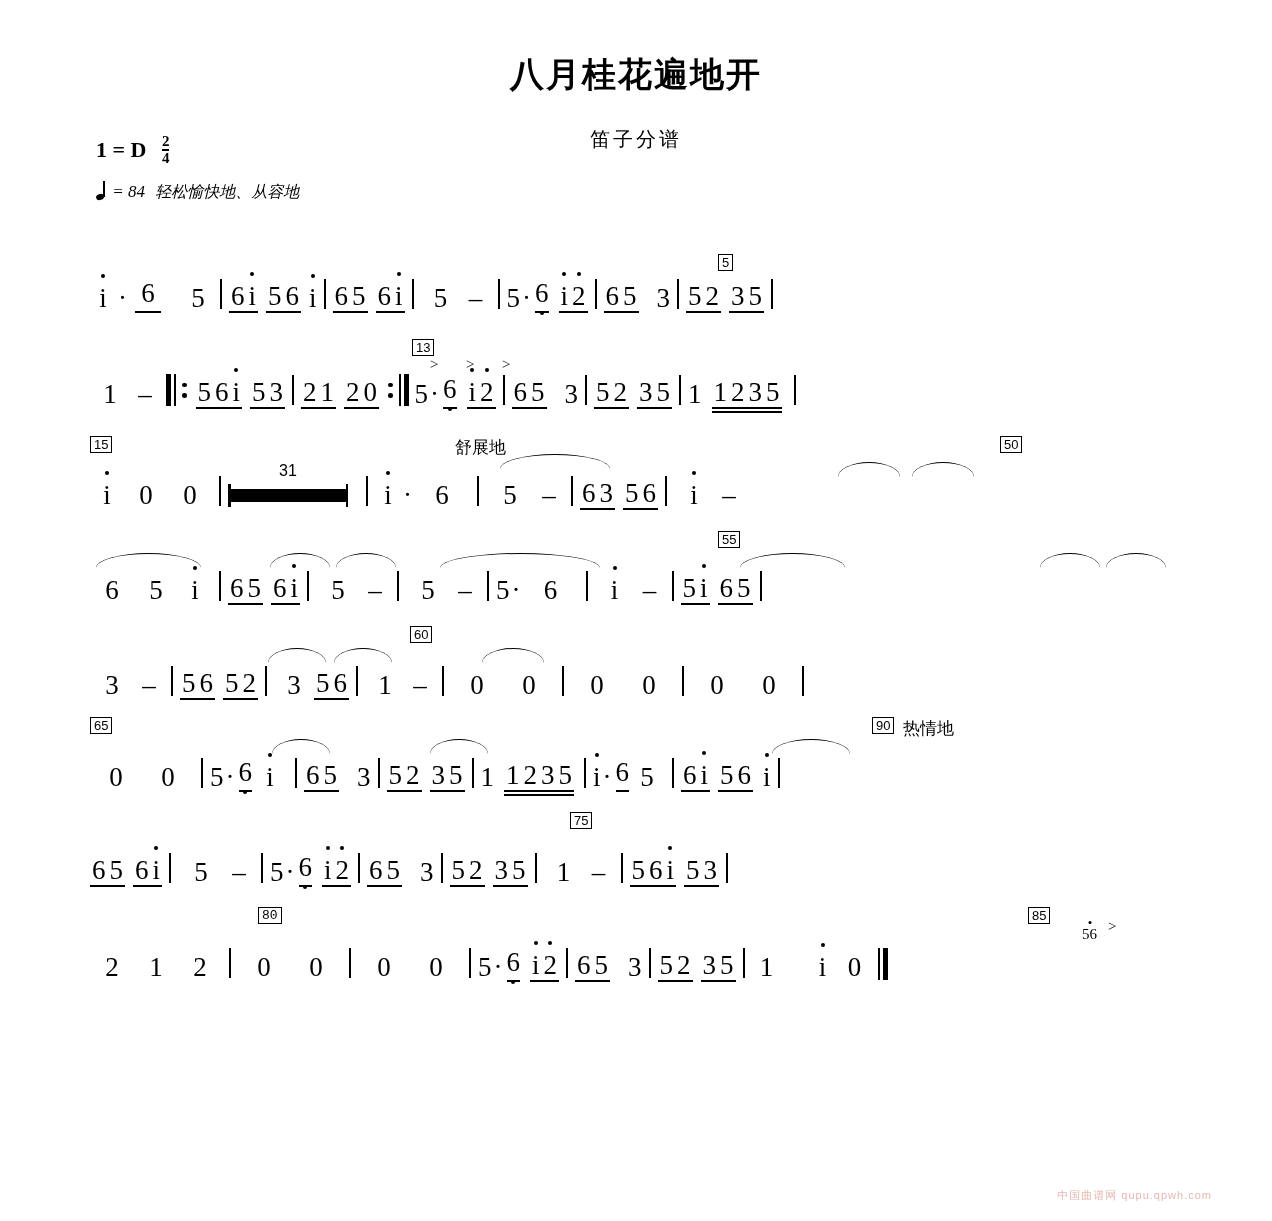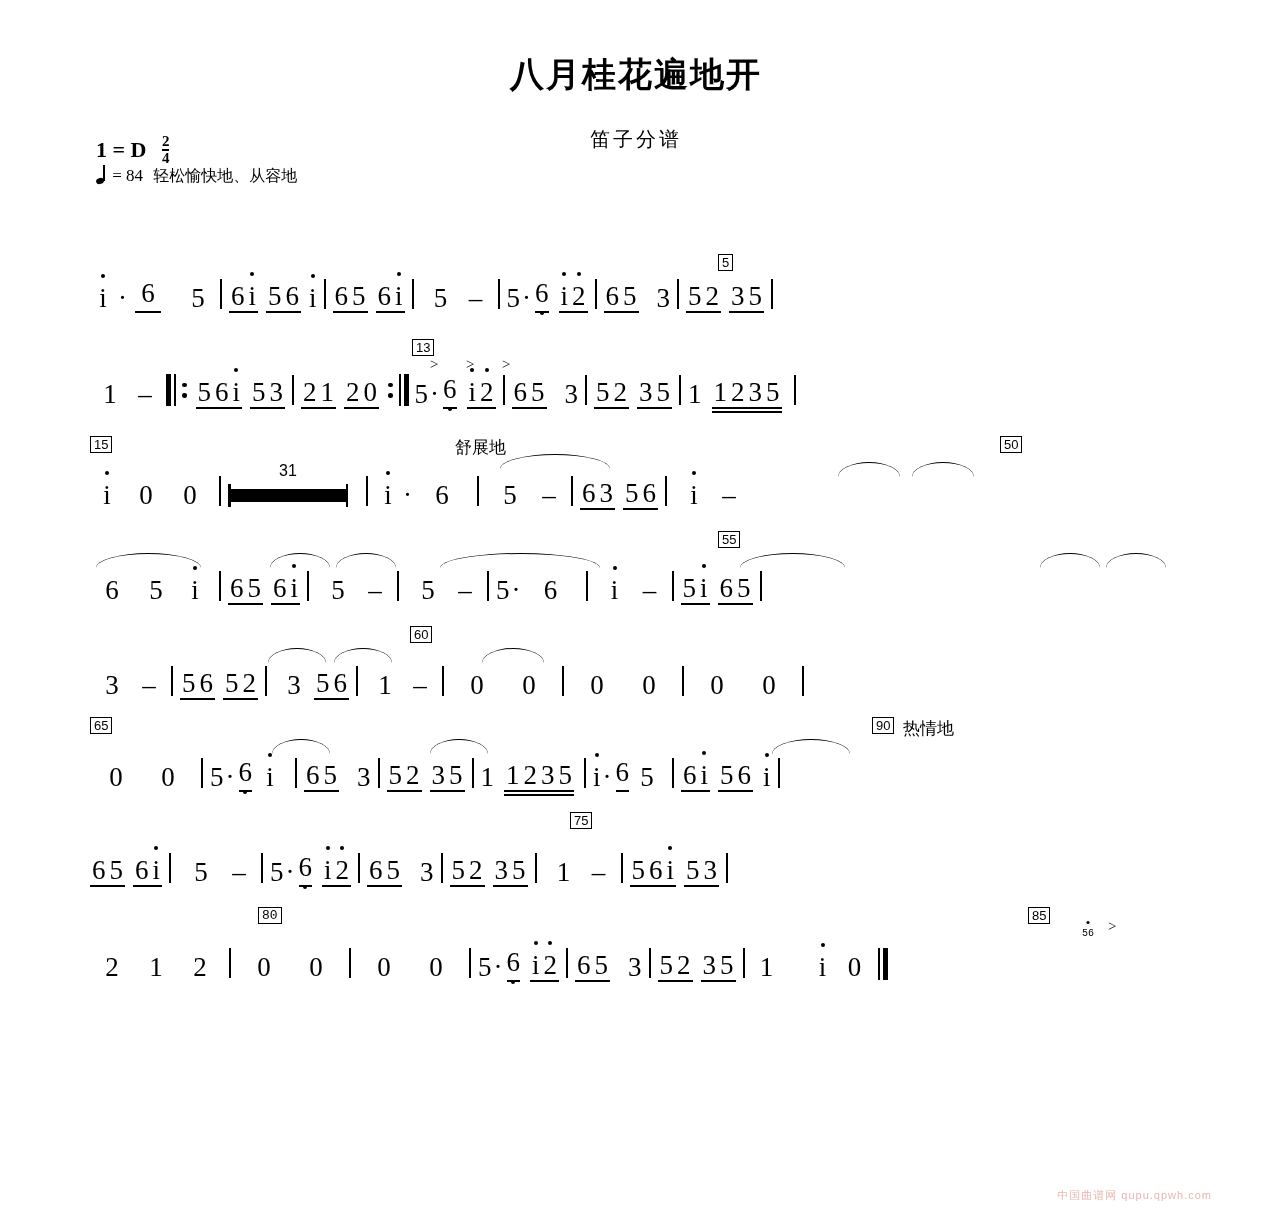--- a/index.html
+++ b/index.html
@@ -69,24 +69,25 @@
     font-size: 15px;
     line-height: 1;
     text-align: center;
     vertical-align: middle;
   }
   .meter .num { display: block; font-weight: bold; }
   .meter .den { display: block; font-weight: bold; border-top: 2px solid #000; }
 
   .tempo {
     position: absolute;
-    top: 166px;
+    top: 182px;
     left: 96px;
     font-size: 17px;
     white-space: nowrap;
+    font-style: italic;
   }
   .tempo .note {
     display: inline-block;
     position: relative;
     width: 12px;
     height: 16px;
     vertical-align: -3px;
   }
   .tempo .note .head {
     position: absolute;
@@ -292,23 +293,23 @@
   }
 
   .expr {
     position: absolute;
     font-size: 17px;
     font-family: "Liberation Sans", sans-serif;
   }
 
   .grace {
     position: absolute;
-    font-size: 10px;
+    font-size: 15px;
     line-height: 14px;
-    font-family: Liberation Mono, monospace;
+    font-family: Liberation Serif, serif;
     text-align: right;
   }
   .grace .u::before {
     content: "";
     position: absolute;
     left: 50%; top: -6px;
     width: 3px; height: 3px; background: #000; border-radius: 50%;
     transform: translateX(-50%);
   }
 

